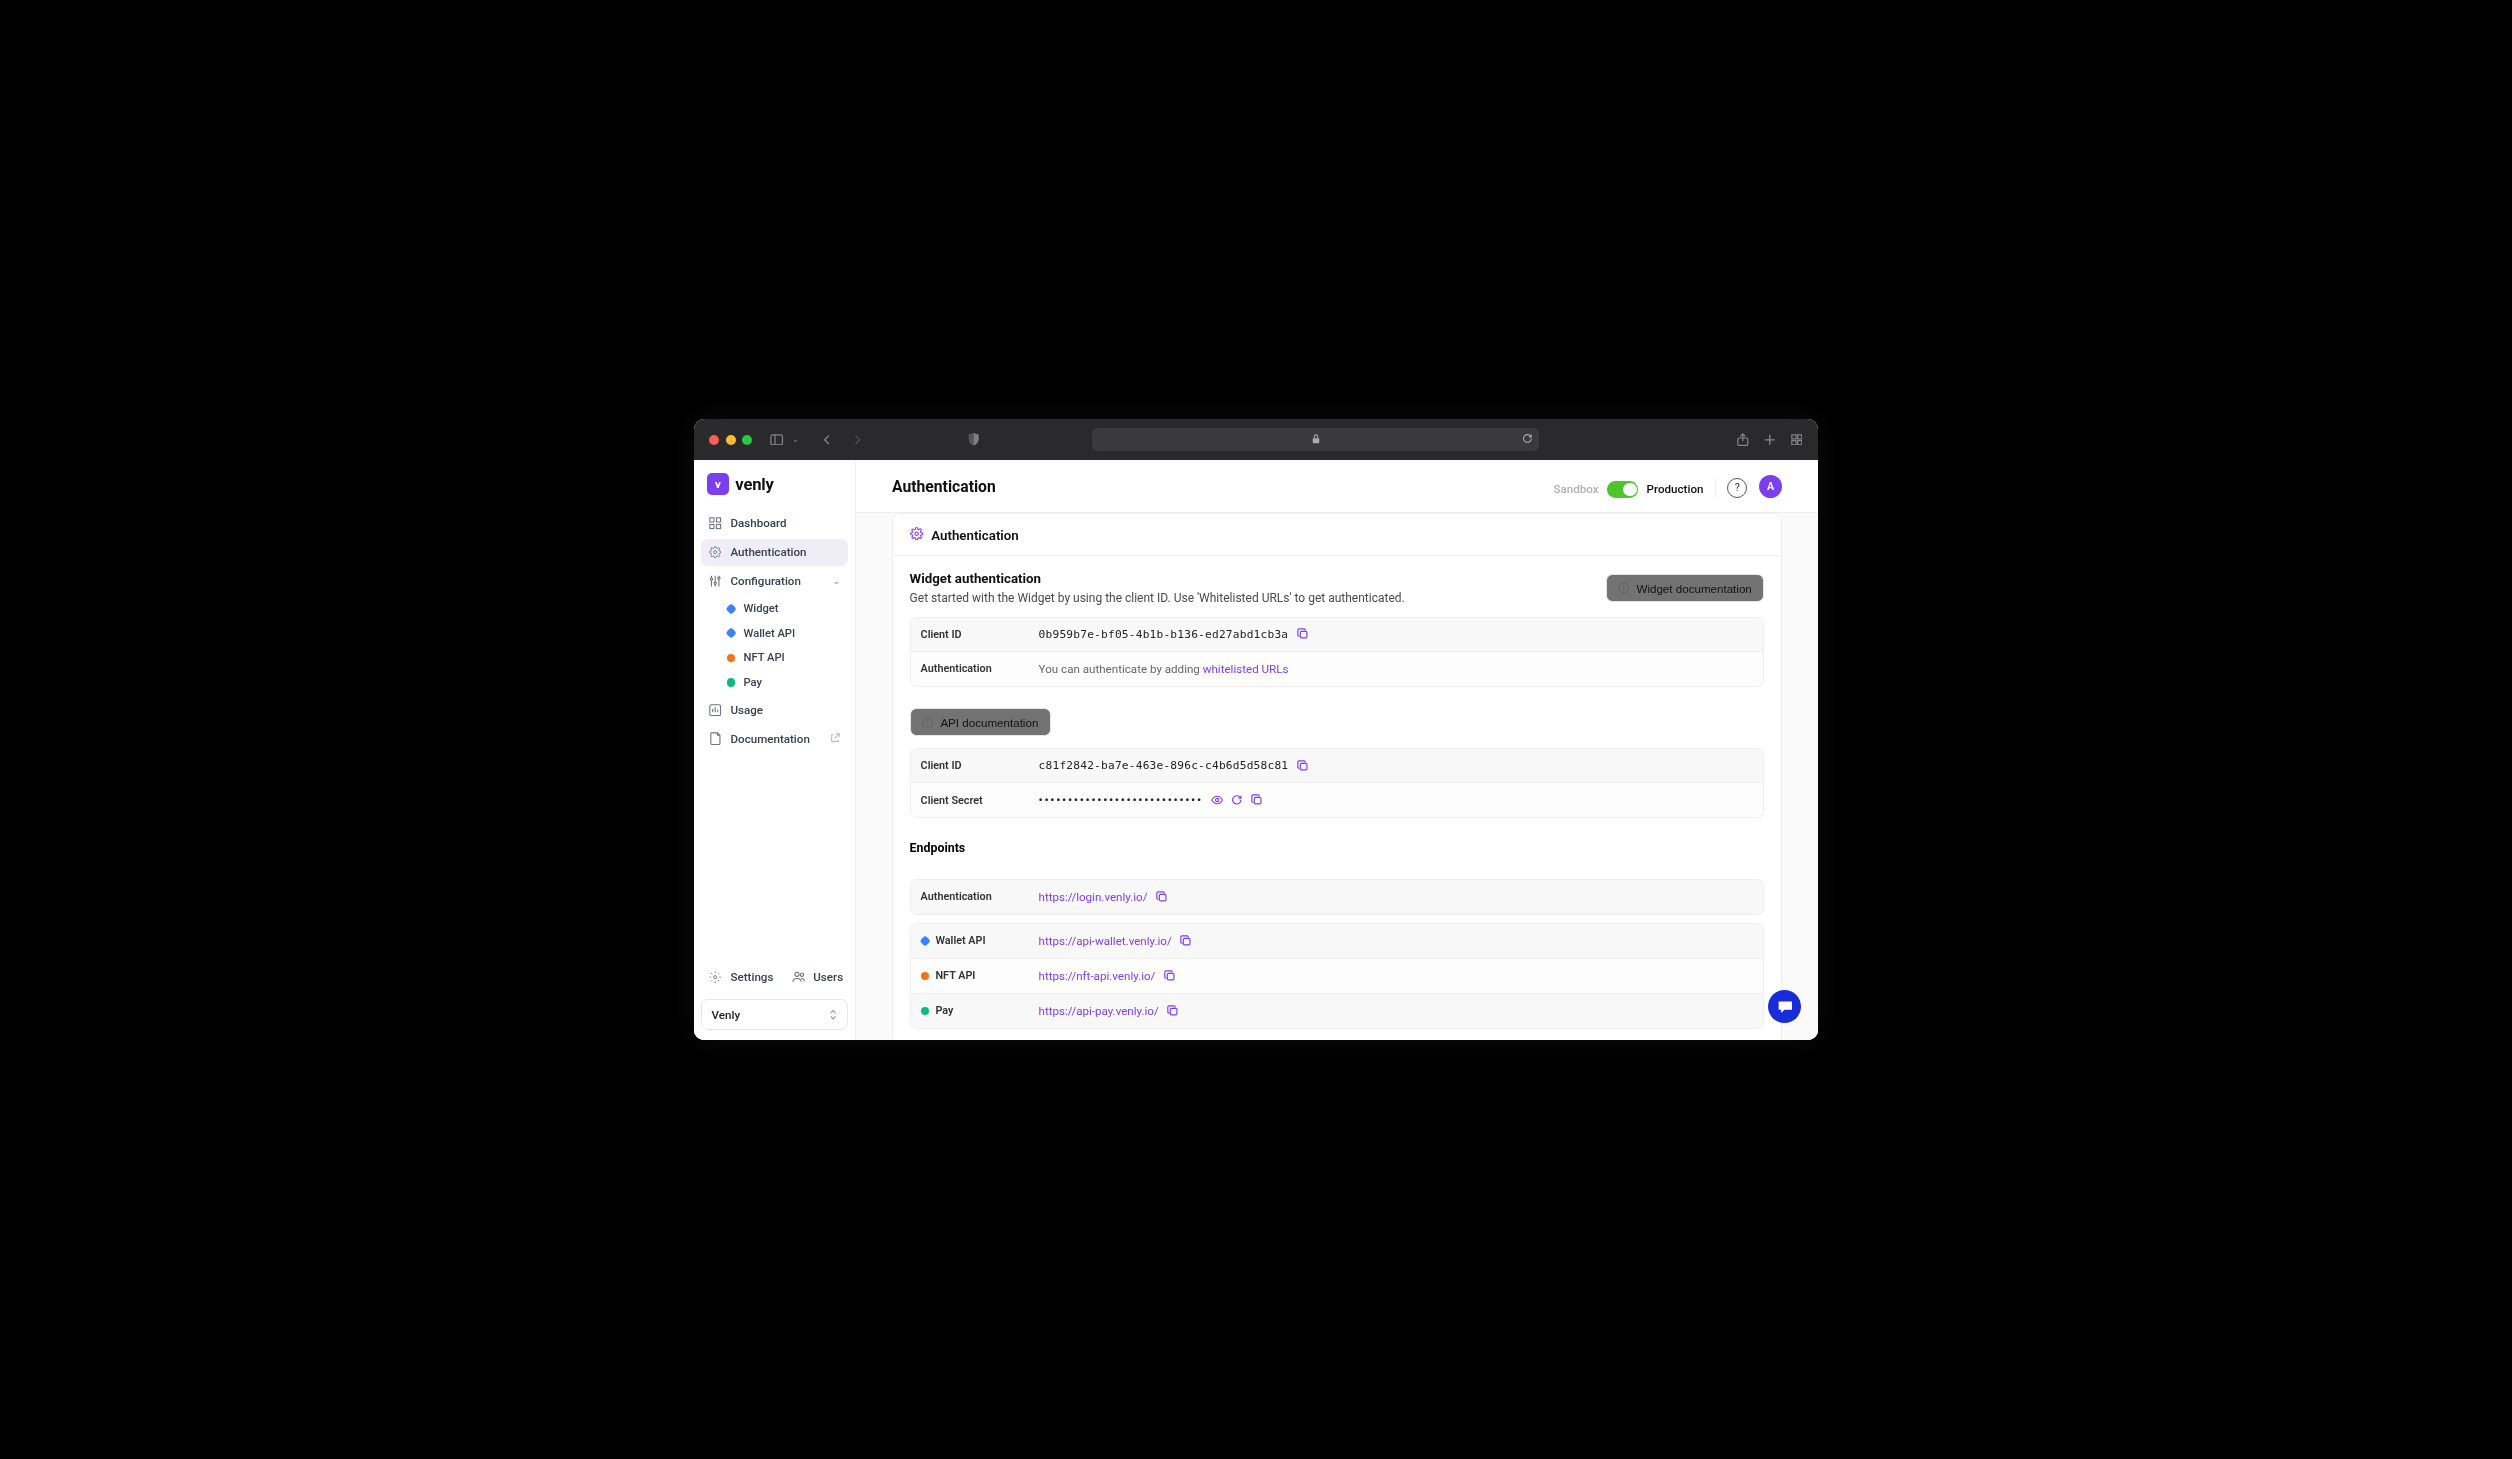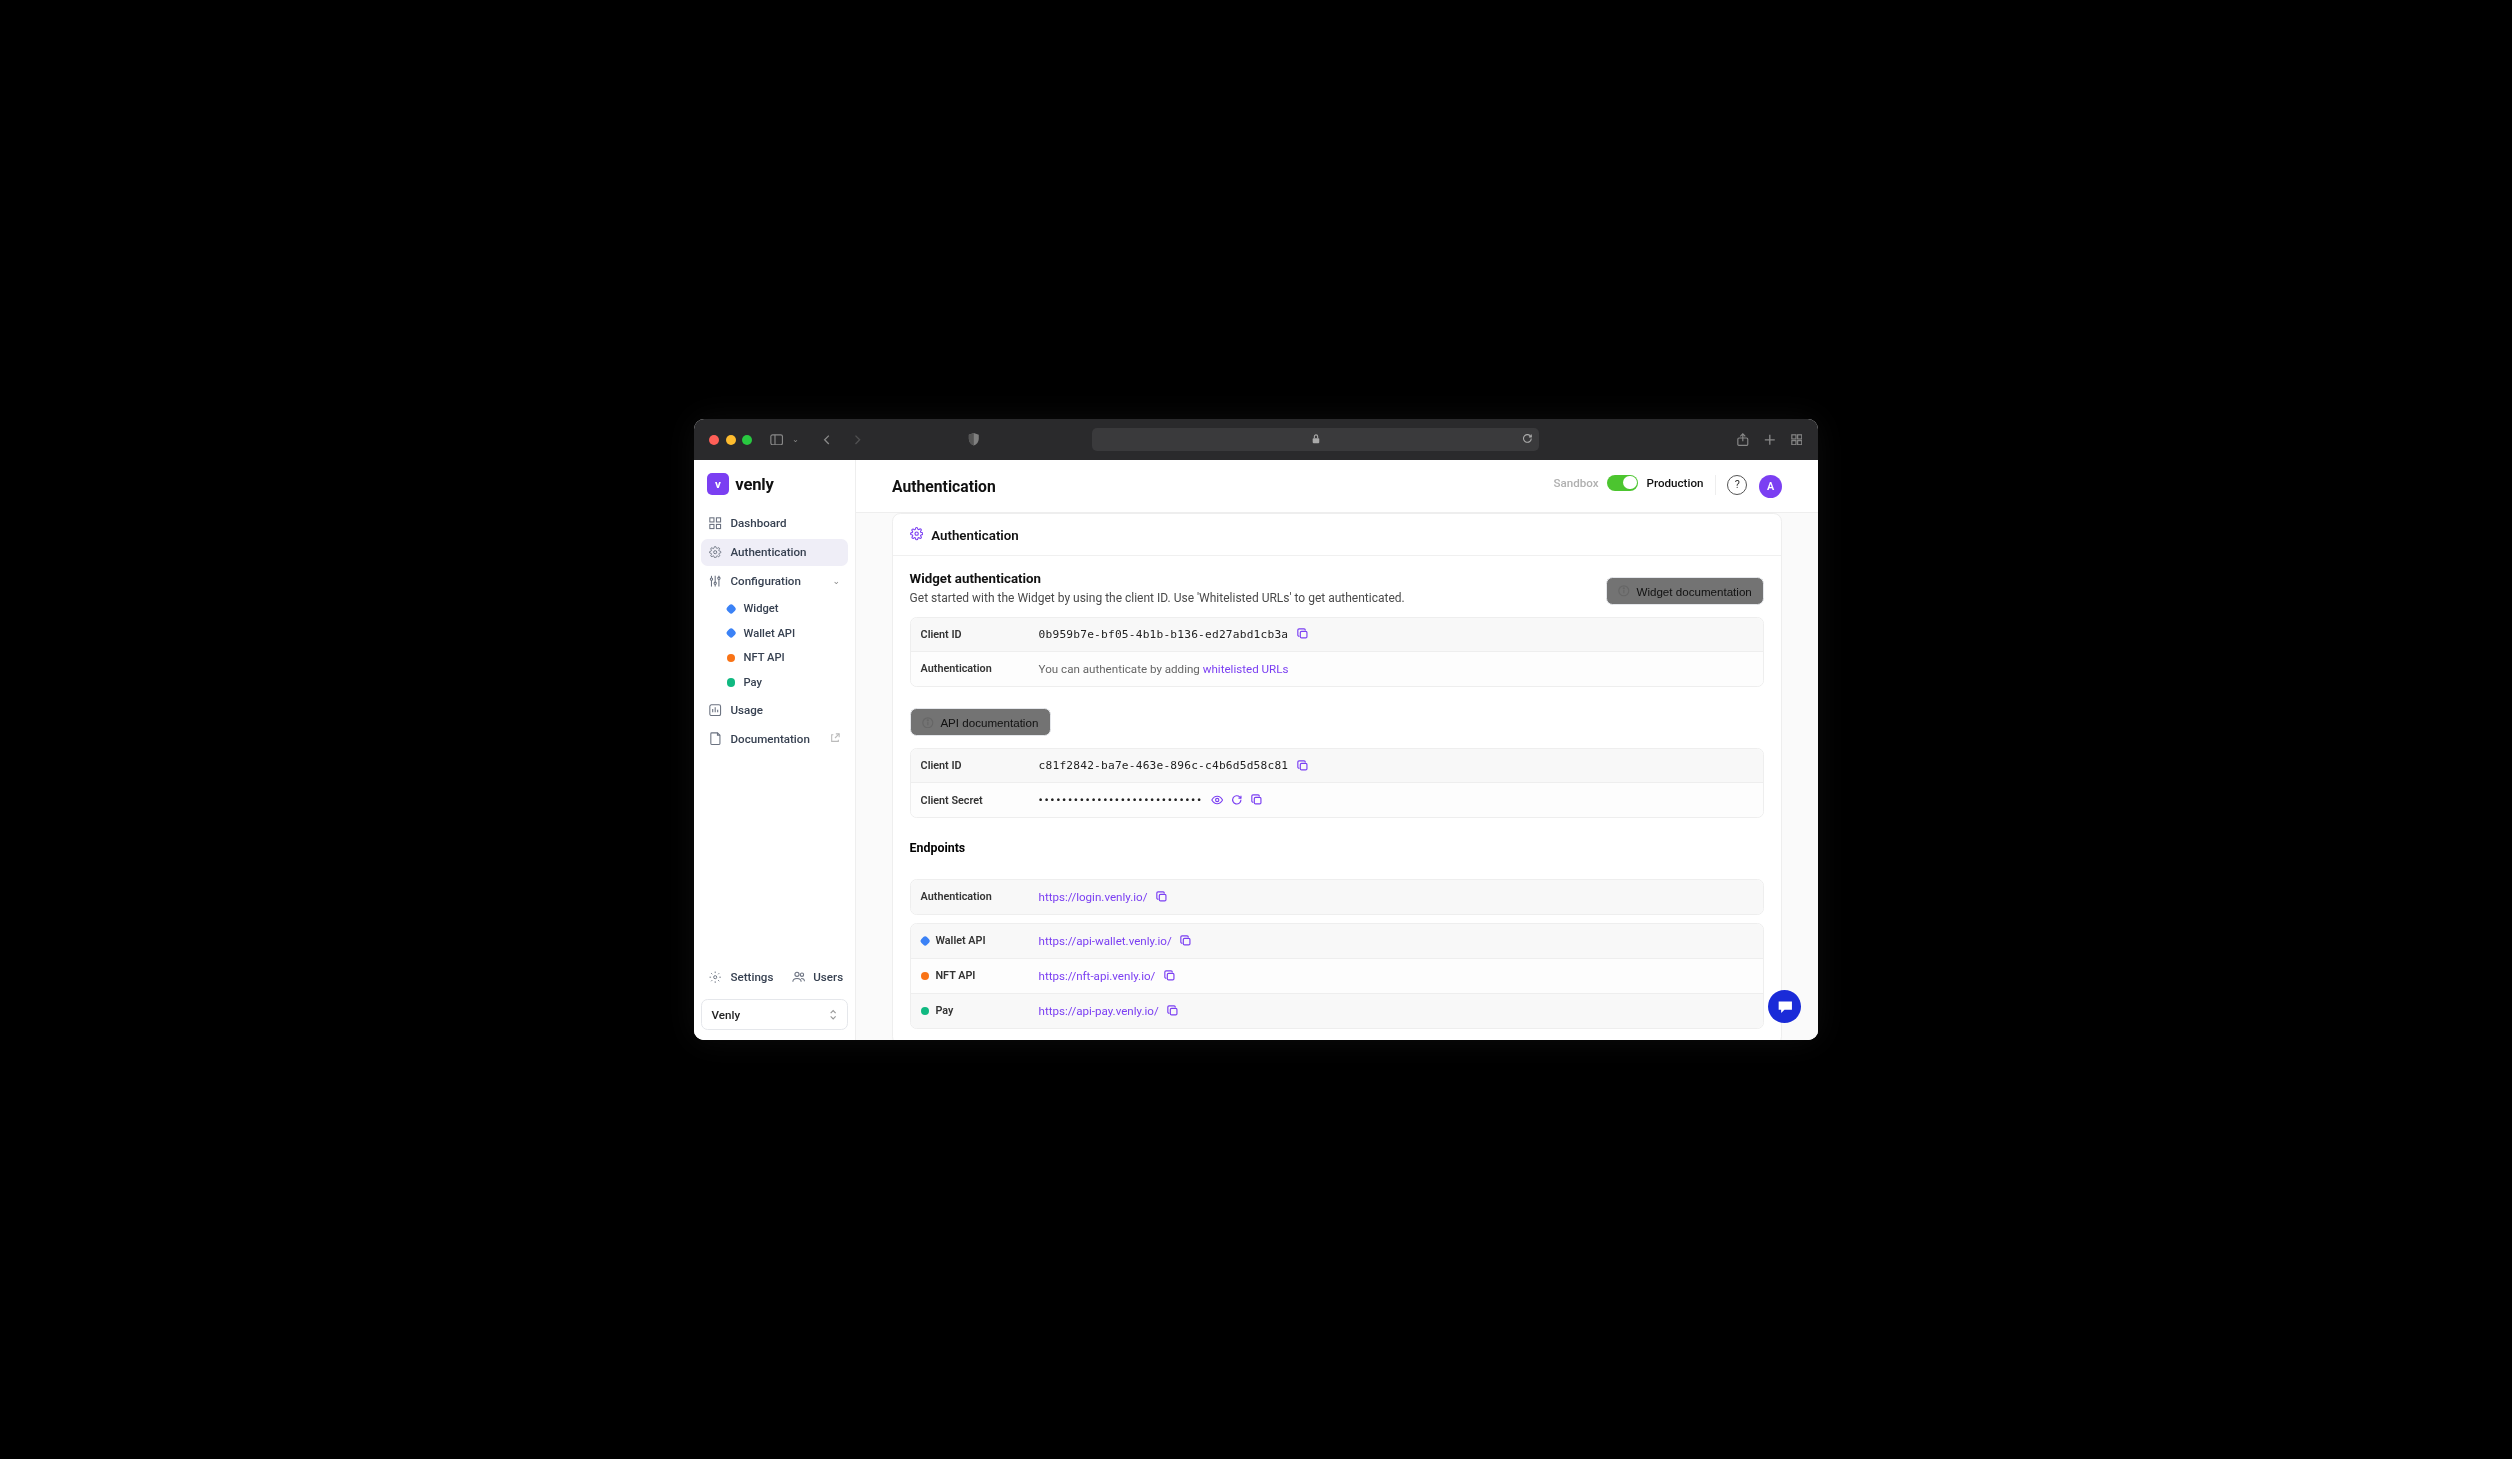--- a/index.html
+++ b/index.html
@@ -45,36 +45,36 @@
 .sub-dot{width:8.3px;height:8.3px;border-radius:2.5px;transform:rotate(45deg)}
 .sub-dot.round{border-radius:50%;transform:none}
 .ext-icon{margin-left:auto;color:#bbb}
 .bottom-nav{display:flex;gap:1.7px;margin-top:auto}
 .org-select{margin-top:8.3px;border:0.8px solid #e5e7eb;border-radius:6.6px;padding:7.5px 10px;
   display:flex;align-items:center;justify-content:space-between;font-size:11.6px;color:#222;cursor:pointer;font-weight:500}
 
 .main{flex:1;overflow:auto;background:#fafafa}
 .topbar{height:53px;background:#fff;border-bottom:0.8px solid #eee;display:flex;align-items:center;padding:0 36px}
 .topbar h1{font-size:15.7px;font-weight:700;color:#111}
-.top-right{margin-left:auto;display:flex;align-items:flex-start;gap:11.6px}
+.top-right{margin-left:auto;display:flex;align-items:flex-end;gap:11.6px}
 .env{display:flex;align-items:center;gap:8.3px}
 .env-label{font-size:11.6px;font-weight:500}
 .env-sand{color:#b0b0b0}
 .env-prod{color:#111}
 .toggle{width:31.5px;height:16.6px;background:#4cc52f;border-radius:8.3px;position:relative;cursor:pointer}
 .toggle::after{content:"";width:13.3px;height:13.3px;background:#fff;border-radius:50%;position:absolute;top:1.7px;right:1.7px}
 .vbar{width:0.8px;height:20px;background:#eee}
 .help{width:20px;height:20px;border:1.2px solid #555;border-radius:50%;display:flex;align-items:center;justify-content:center;font-size:10.8px;cursor:pointer;color:#333}
 .avatar{width:23px;height:23px;border-radius:50%;background:#7b3ff2;color:#fff;display:flex;align-items:center;justify-content:center;font-size:10.8px;font-weight:600;cursor:pointer}
 
 .content{padding:0 36px 25px}
 .card{background:#fff;border:0.8px solid #eee;border-radius:8.3px;padding:0 0 15px;margin-top:0}
 .card-hd{display:flex;align-items:center;gap:8.3px;padding:13.3px 16.6px 11.6px;border-bottom:0.8px solid #f0f0f0;font-weight:600;font-size:13.3px;color:#111}
 .card-body{padding:15px 16.6px 0}
-.section-head{display:flex;justify-content:space-between;align-items:flex-end;margin-bottom:11.6px}
+.section-head{display:flex;justify-content:space-between;align-items:center;margin-bottom:11.6px}
 .section-head h3{font-size:13.3px;font-weight:700;color:#111;margin-bottom:5px}
 .section-head p{font-size:12px;color:#4a4a4a}
 .doc-btn{border:0.8px solid #e5e7eb;background:#737373;border-radius:6.6px;padding:6.6px 11.6px;
   display:flex;align-items:center;gap:6.6px;font-size:11.6px;color:#111;cursor:pointer;font-weight:500}
 .doc-btn svg{color:#666}
 
 .tbl{width:100%;border:0.8px solid #eee;border-radius:6.6px;overflow:hidden;margin-bottom:21.5px}
 .row{display:flex;border-bottom:0.8px solid #eee}
 .row:last-child{border-bottom:none}
 .row:nth-child(odd){background:#f8f8f8}

